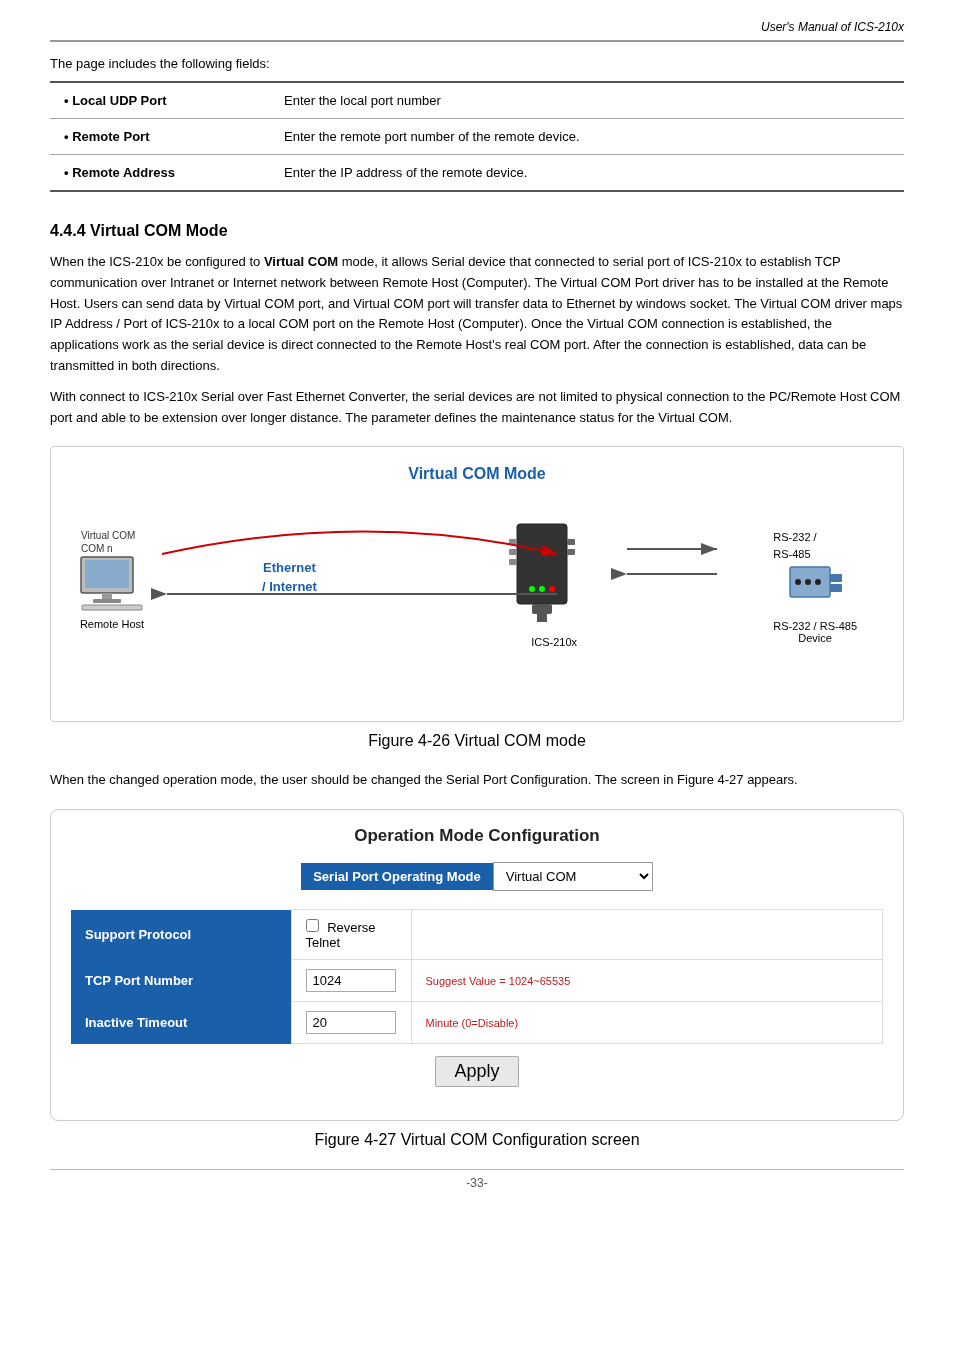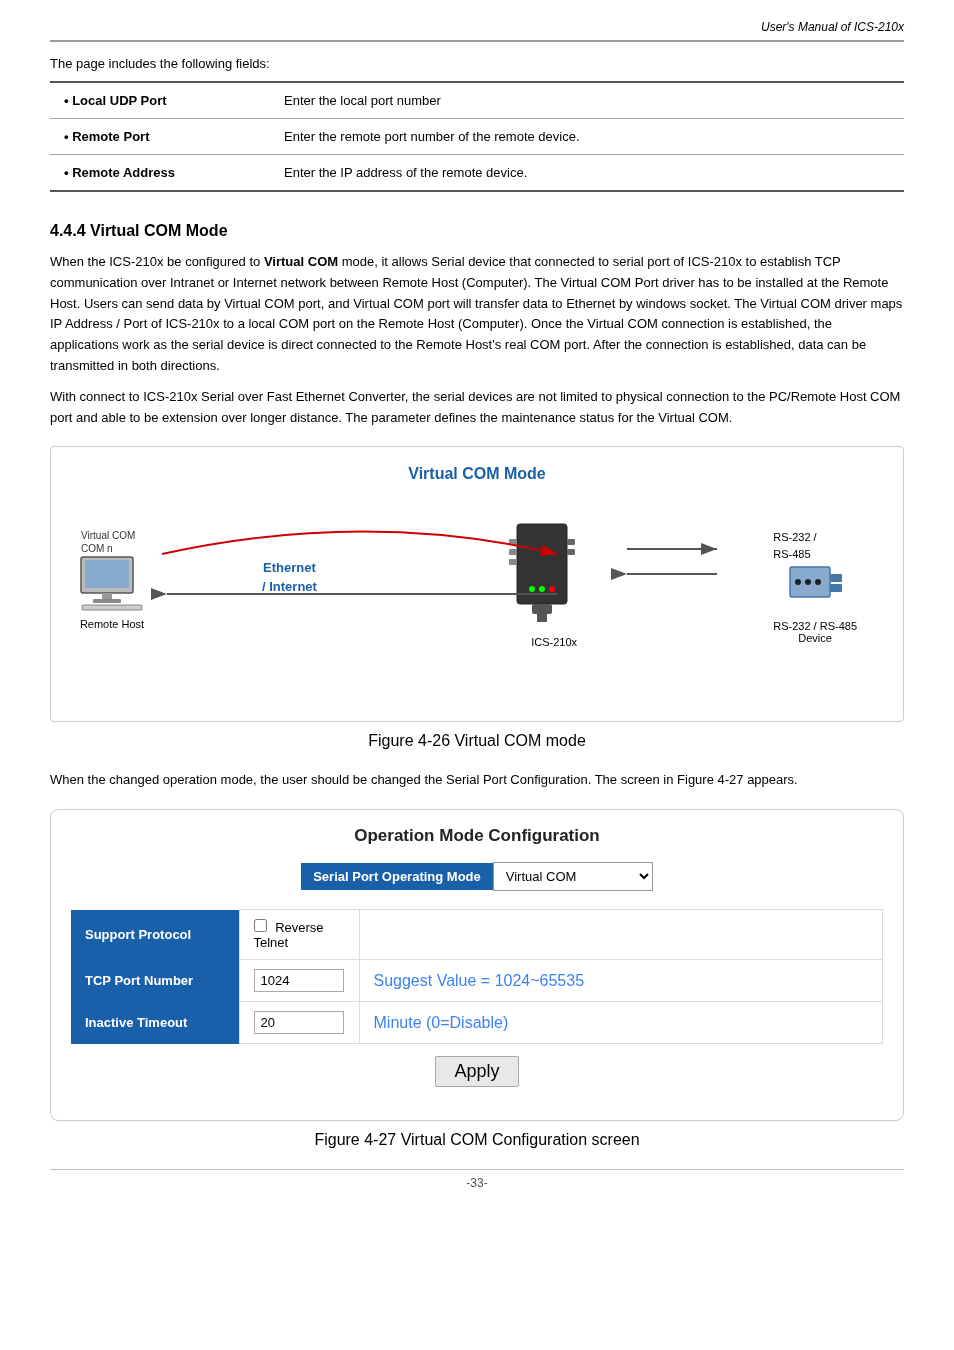--- a/index.html
+++ b/index.html
@@ -195,33 +195,33 @@
     }
     .config-table td {
       padding: 9px 14px;
       vertical-align: middle;
       font-size: 13px;
     }
     .config-table .field-label {
       background: #1a5faa;
       color: #fff;
       font-weight: bold;
-      width: 168px;
+      width: 220px;
       text-align: left;
     }
     .config-table .field-value {
       background: #fff;
       border: 1px solid #ddd;
       width: 120px;
     }
     .config-table .field-hint {
       background: #fff;
       border: 1px solid #ddd;
-      color: #3b82f6;
-      font-size: 16px;
+      color: #b91c1c;
+      font-size: 11px;
     }
     .config-table input[type="text"] {
       border: 1px solid #aaa;
       padding: 3px 6px;
       font-size: 13px;
       width: 90px;
     }
     .config-table input[type="checkbox"] {
       margin-right: 5px;
     }

